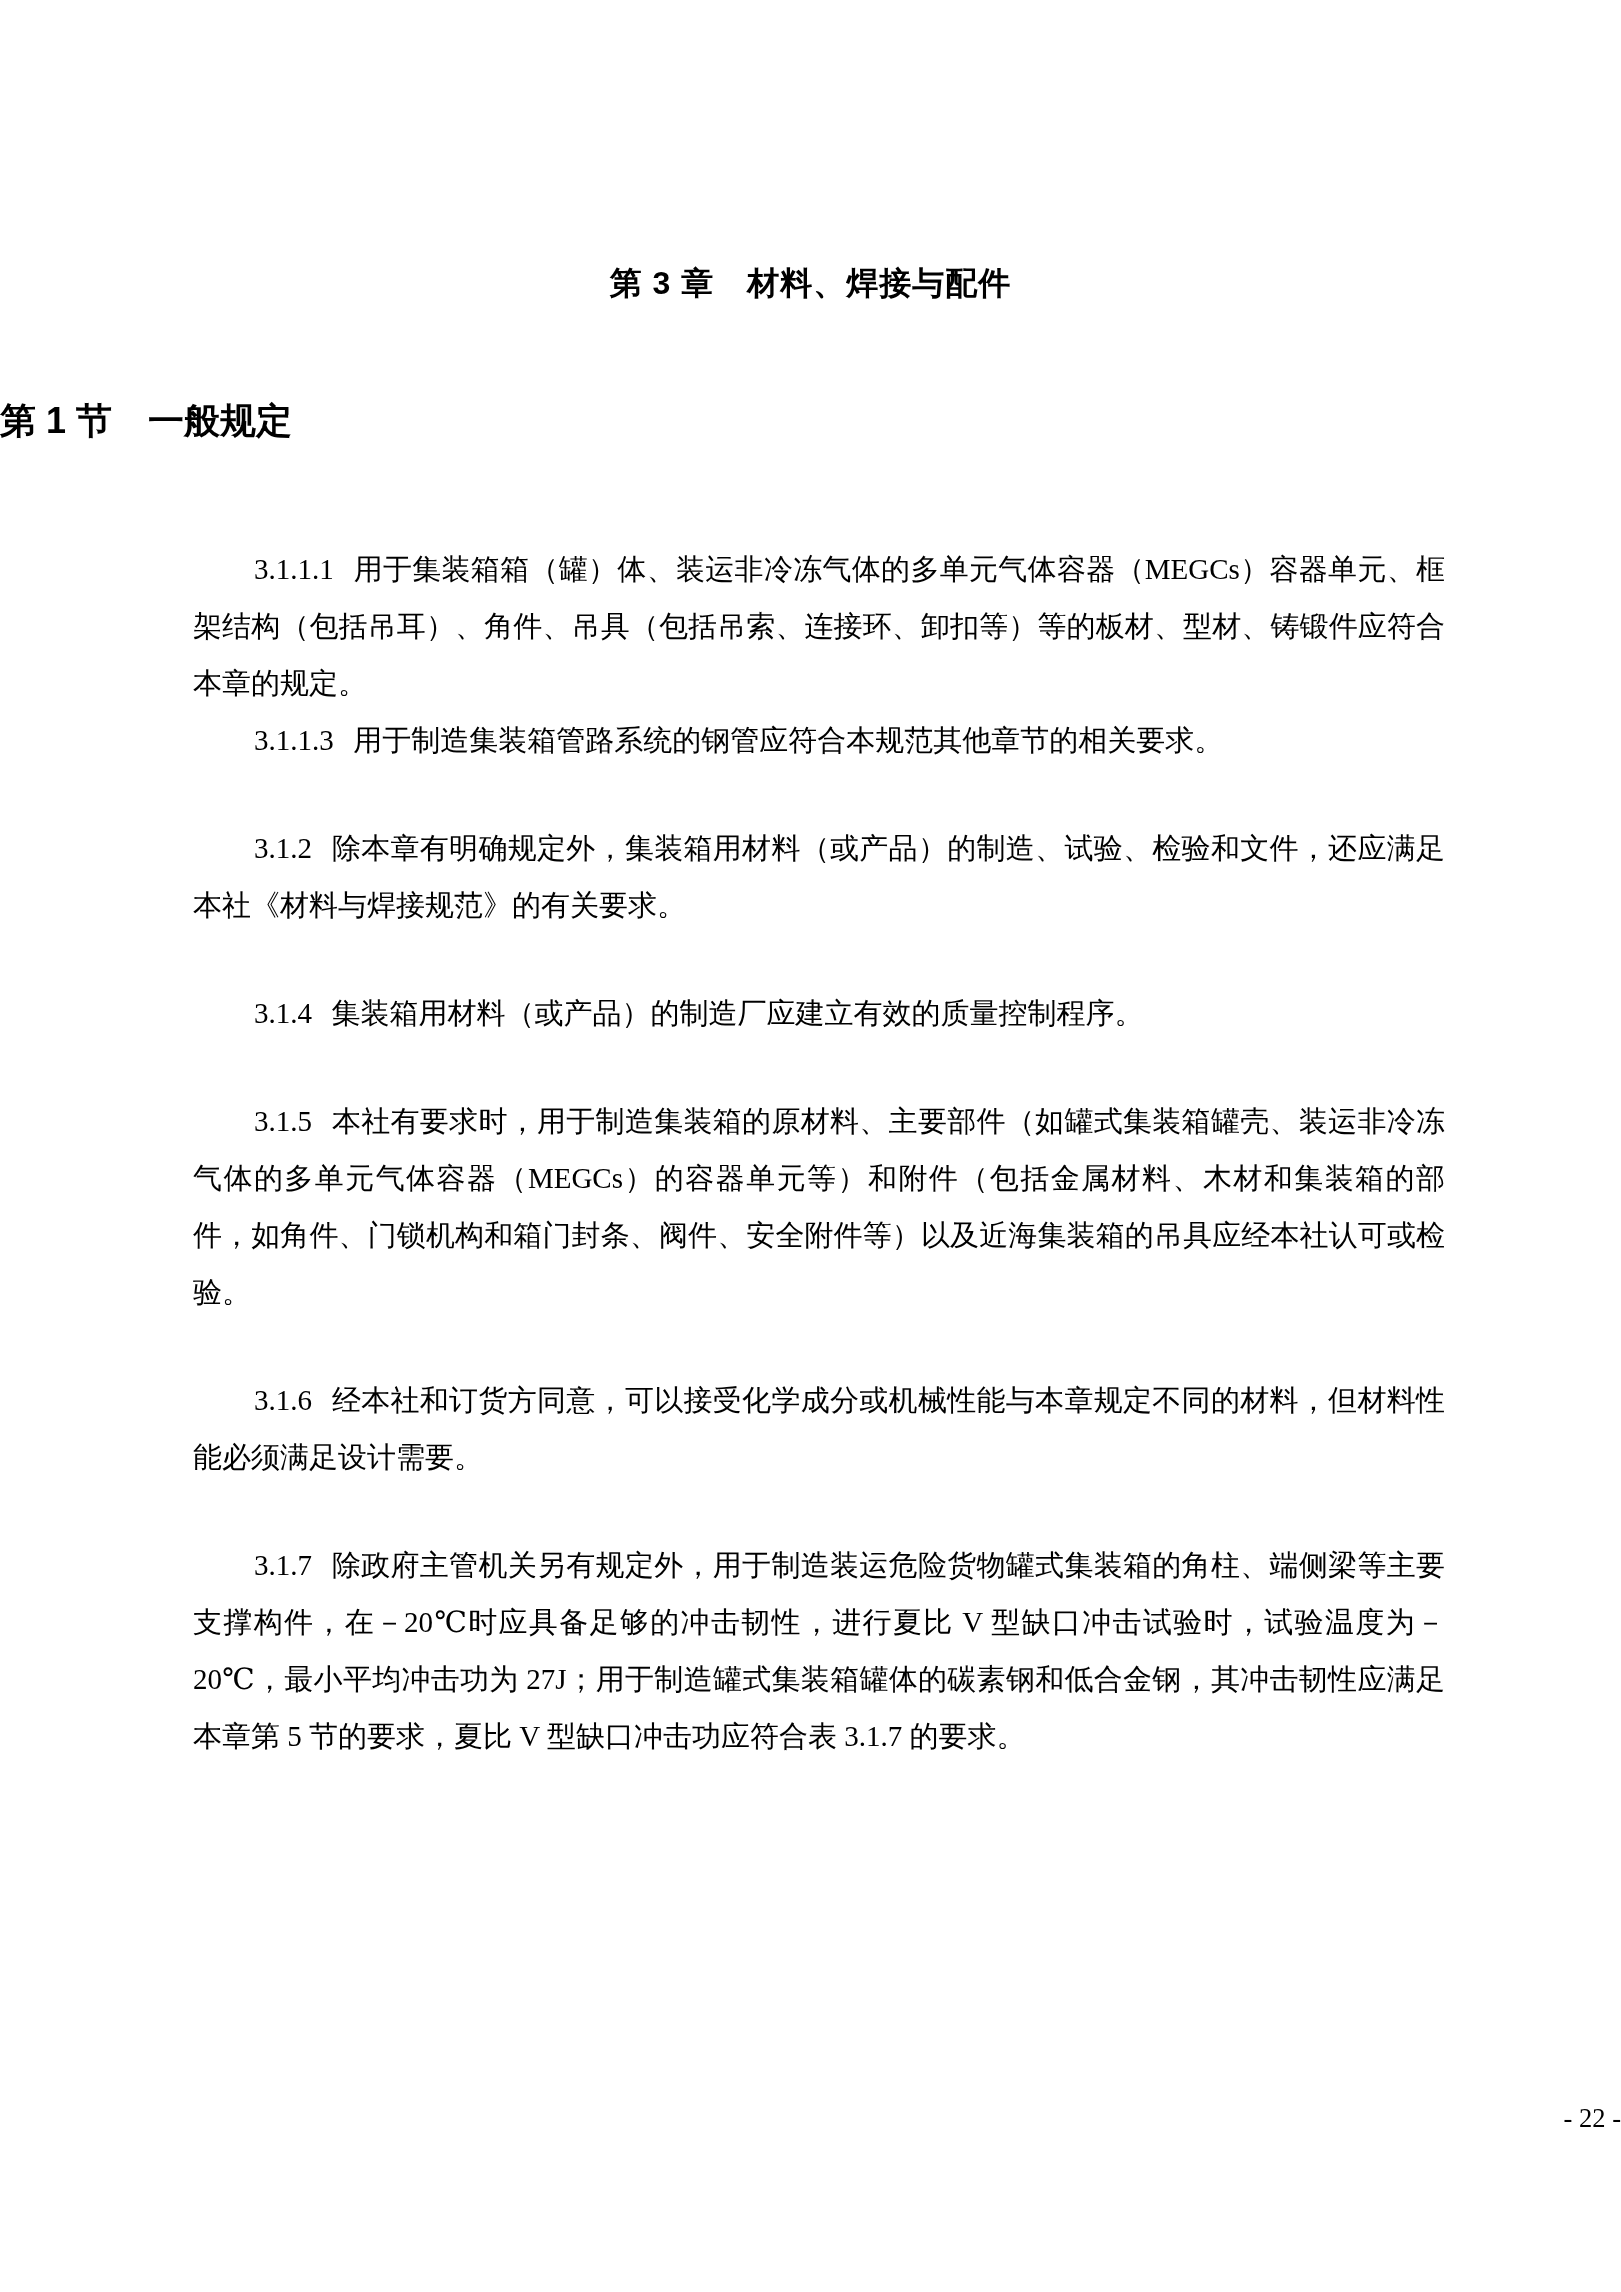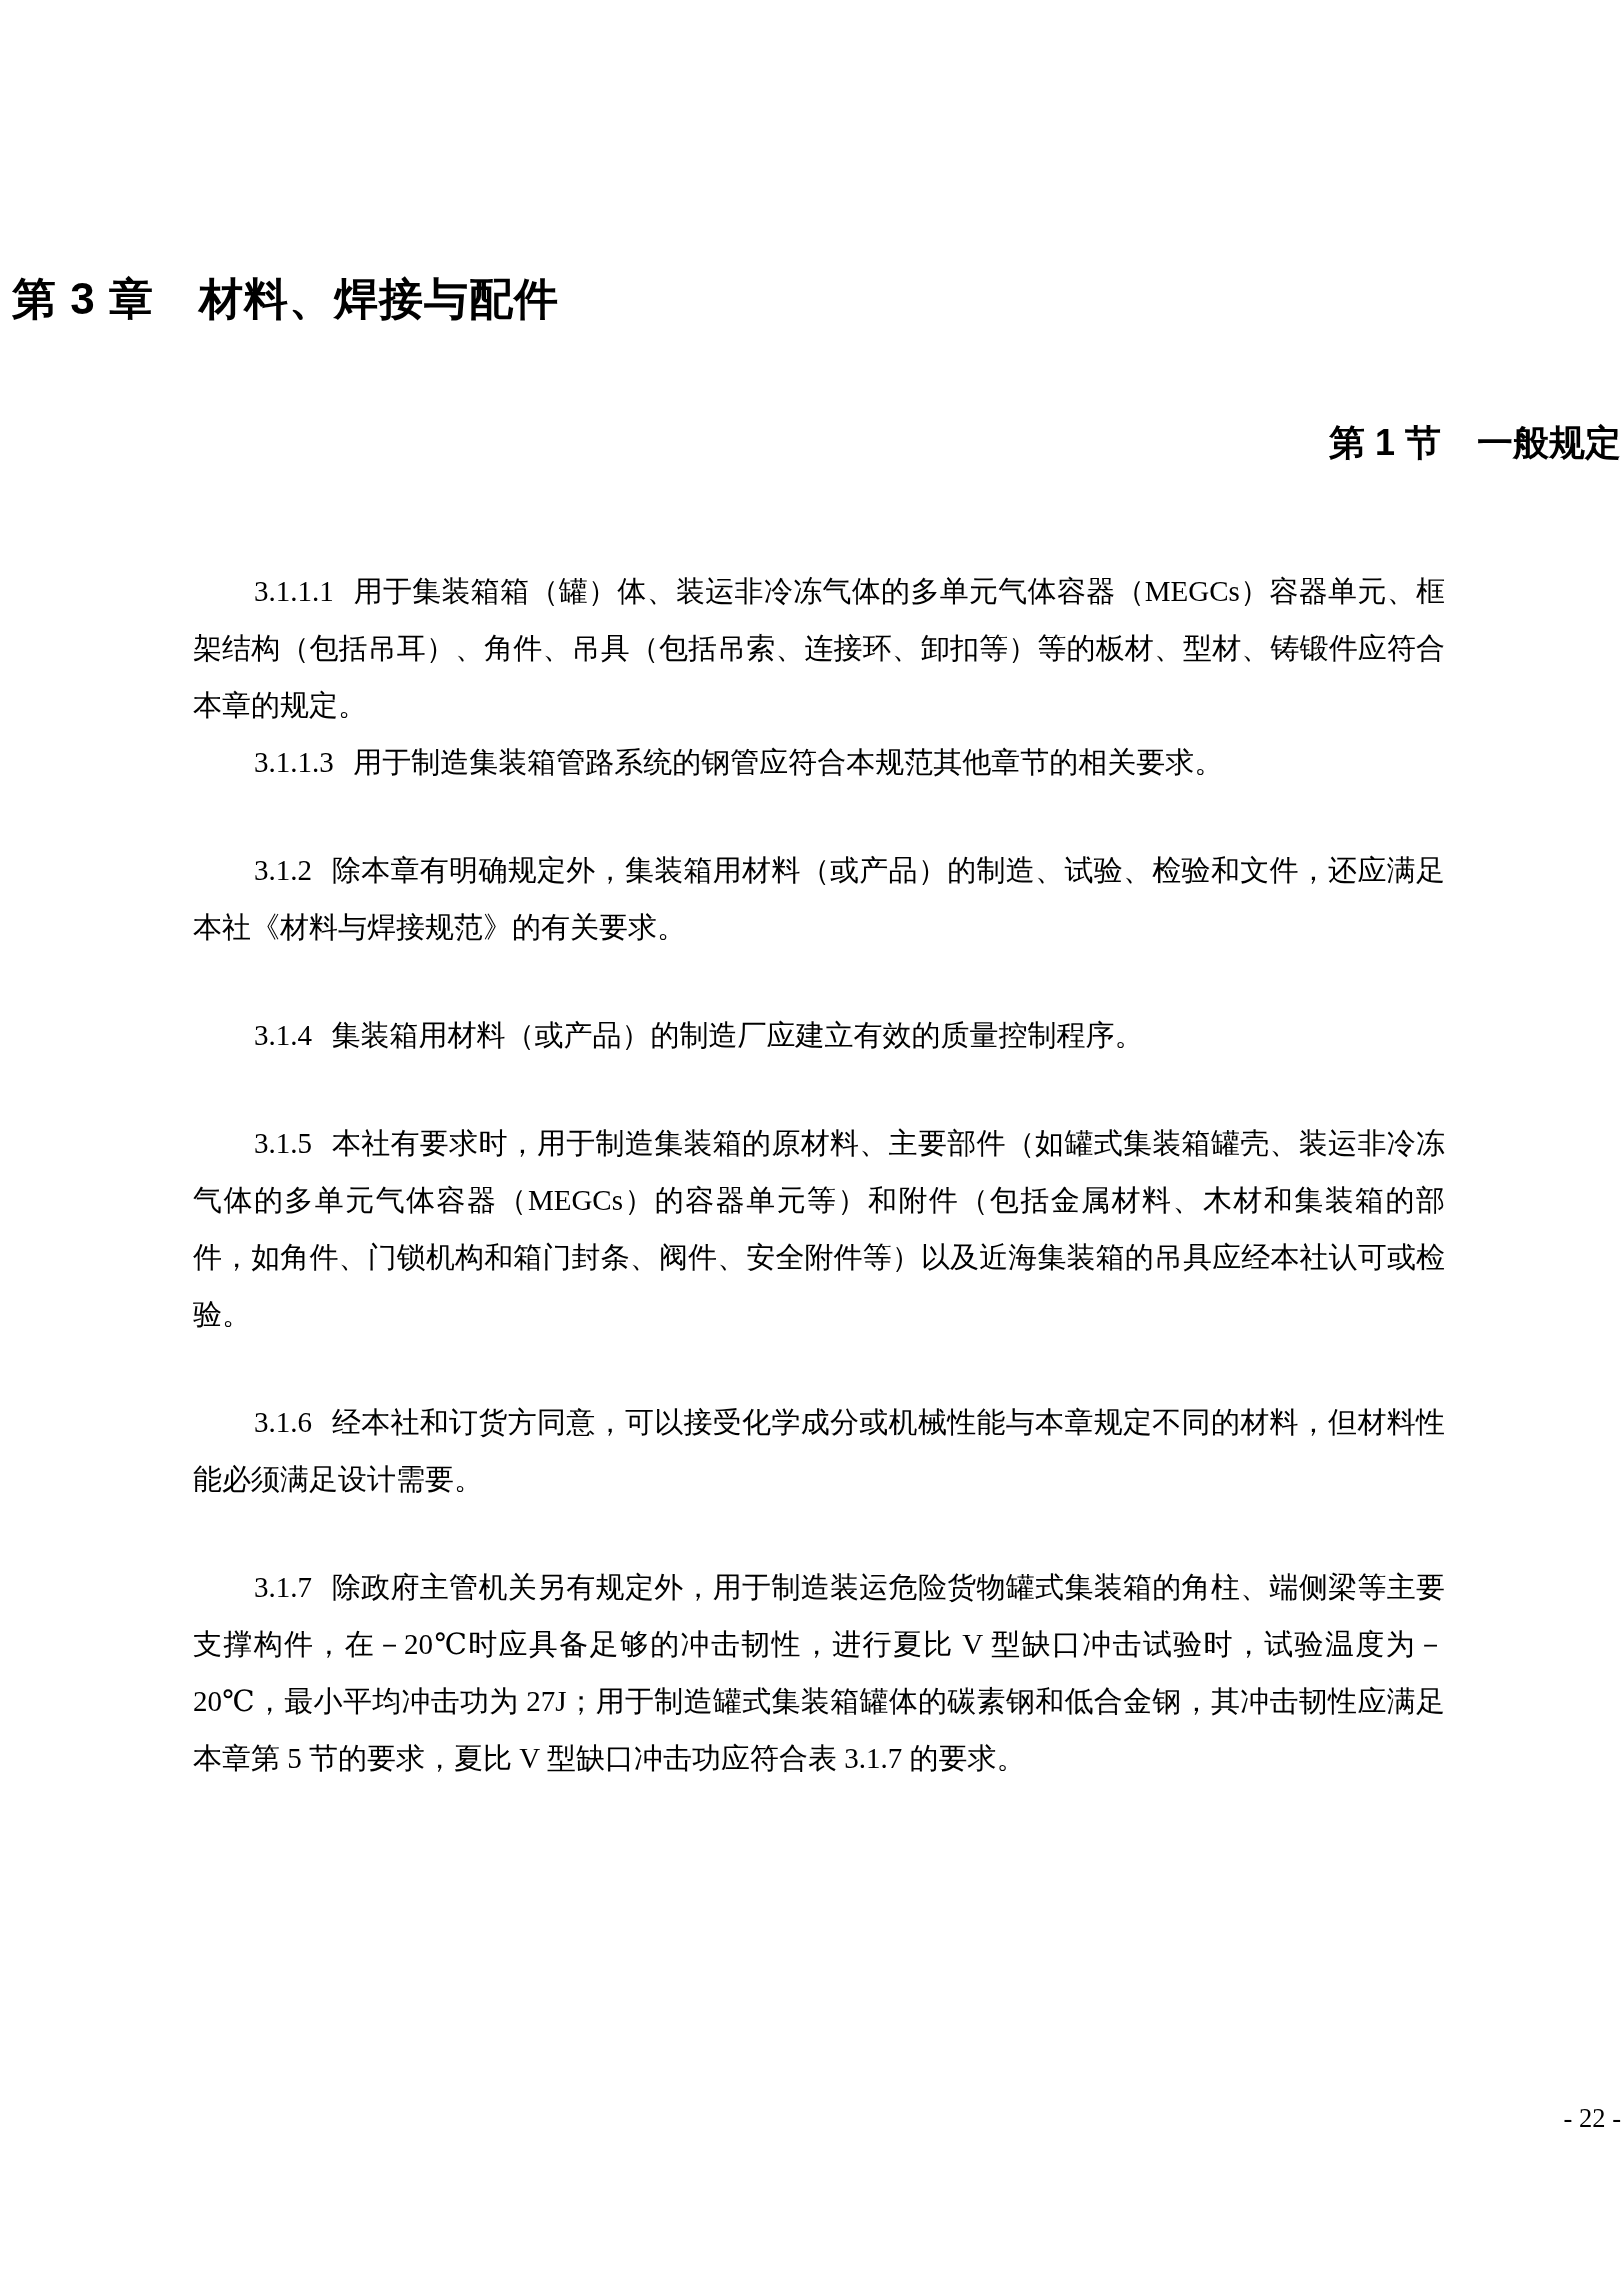--- a/index.html
+++ b/index.html
@@ -6,31 +6,32 @@
   body {
     width: 1621px;
     height: 2293px;
     background: #ffffff;
     color: #000000;
     position: relative;
     overflow: hidden;
     font-family: "Liberation Serif", "DejaVu Serif", serif;
   }
   .chapter-title {
-    margin: 12px;
+    margin: 2px;
     padding-top: 265px;
+    text-align: center;
     font-family: "Liberation Sans", "DejaVu Sans", sans-serif;
-    font-size: 44px;
+    font-size: 32px;
     font-weight: bold;
     line-height: 1;
     letter-spacing: 1px;
   }
   .section-title {
     margin: 104px 0 0 0;
-    text-align: right;
+    text-align: left;
     font-family: "Liberation Sans", "DejaVu Sans", sans-serif;
     font-size: 36px;
     font-weight: bold;
     line-height: 1;
   }
   .content {
     margin: 102px 176px 0 193px;
     font-size: 29px;
     line-height: 57px;
     text-align: justify;

